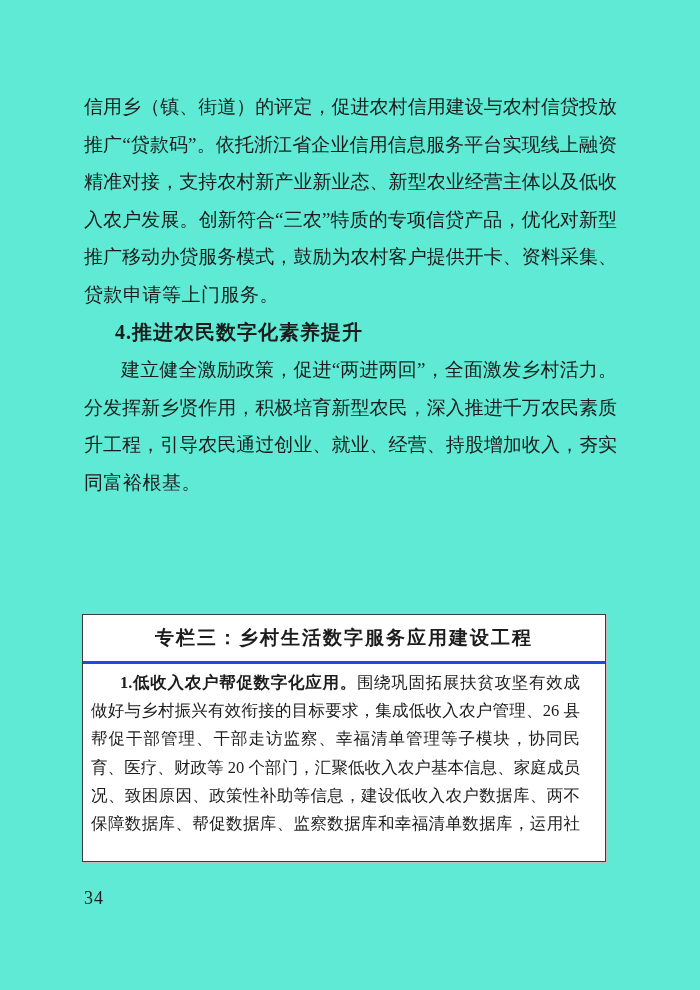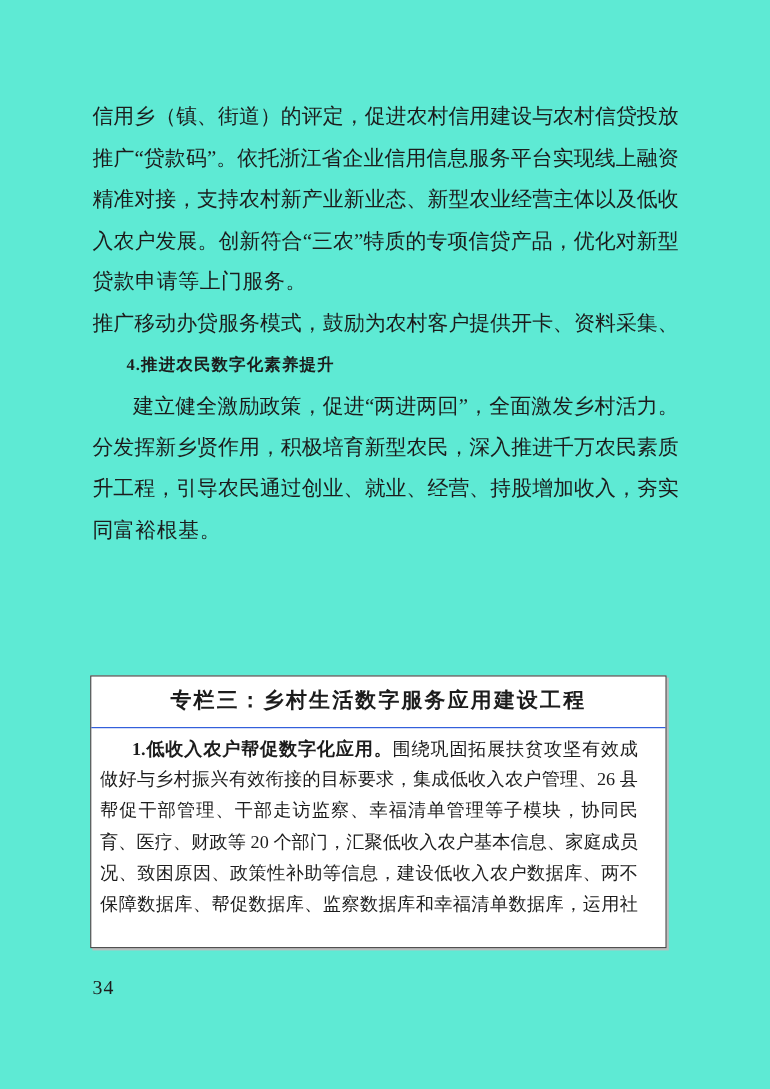--- a/index.html
+++ b/index.html
@@ -32,41 +32,41 @@
     white-space: normal;
     overflow: hidden;
   }
   .bline.last {
     text-align: left;
     text-align-last: left;
     letter-spacing: 0.5px;
   }
   .indent2 { text-indent: 37px; }
   .sec-heading {
-    font-size: 15px;
+    font-size: 20px;
     font-weight: bold;
     height: 37.6px;
     line-height: 37.6px;
     text-indent: 31px;
     letter-spacing: 1px;
     white-space: nowrap;
   }
   .panel {
     position: absolute;
     left: 82px; top: 614px;
     width: 524px; height: 248px;
     box-sizing: border-box;
     border: 1px solid #3d3d3d;
     box-shadow: 2px 2px 0 #bdbdbd;
     background: #ffffff;
   }
   .panel-title-row {
     height: 46px;
     line-height: 46px;
-    border-bottom: 1px solid #1d4ed8;
+    border-bottom: 3px solid #1d4ed8;
     text-align: center;
     font-weight: bold;
     font-size: 19px;
     letter-spacing: 2px;
     overflow: hidden;
   }
   .panel-content {
     padding: 5px 25px 0 8px;
   }
   .pline {
@@ -92,22 +92,22 @@
 
 <div class="page">
 
   <div class="body-col">
 
     <div>
       <div class="bline">信用乡（镇、街道）的评定，促进农村信用建设与农村信贷投放</div>
       <div class="bline">推广“贷款码”。依托浙江省企业信用信息服务平台实现线上融资</div>
       <div class="bline">精准对接，支持农村新产业新业态、新型农业经营主体以及低收</div>
       <div class="bline">入农户发展。创新符合“三农”特质的专项信贷产品，优化对新型</div>
+      <div class="bline">推广移动办贷服务模式，鼓励为农村客户提供开卡、资料采集、</div>
       <div class="bline last">贷款申请等上门服务。</div>
-      <div class="bline">推广移动办贷服务模式，鼓励为农村客户提供开卡、资料采集、</div>
     </div>
 
     <div class="sec-heading">4.推进农民数字化素养提升</div>
 
     <div>
       <div class="bline indent2">建立健全激励政策，促进“两进两回”，全面激发乡村活力。充</div>
       <div class="bline">分发挥新乡贤作用，积极培育新型农民，深入推进千万农民素质提</div>
       <div class="bline">升工程，引导农民通过创业、就业、经营、持股增加收入，夯实共</div>
       <div class="bline last">同富裕根基。</div>
     </div>

